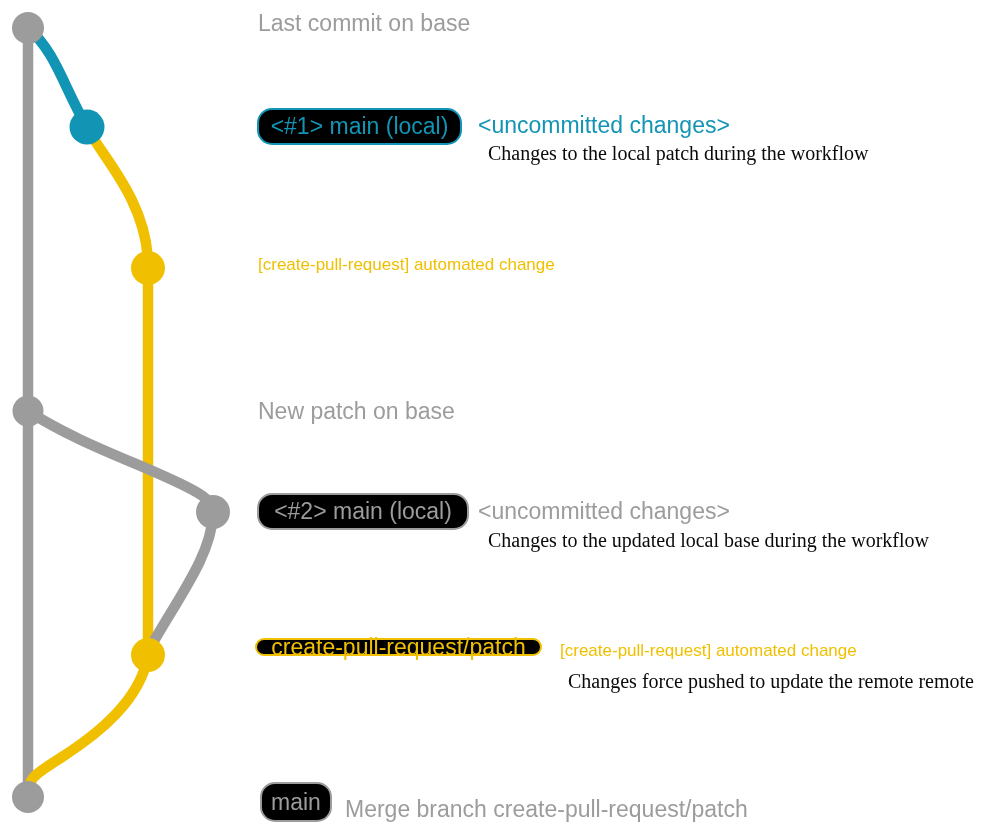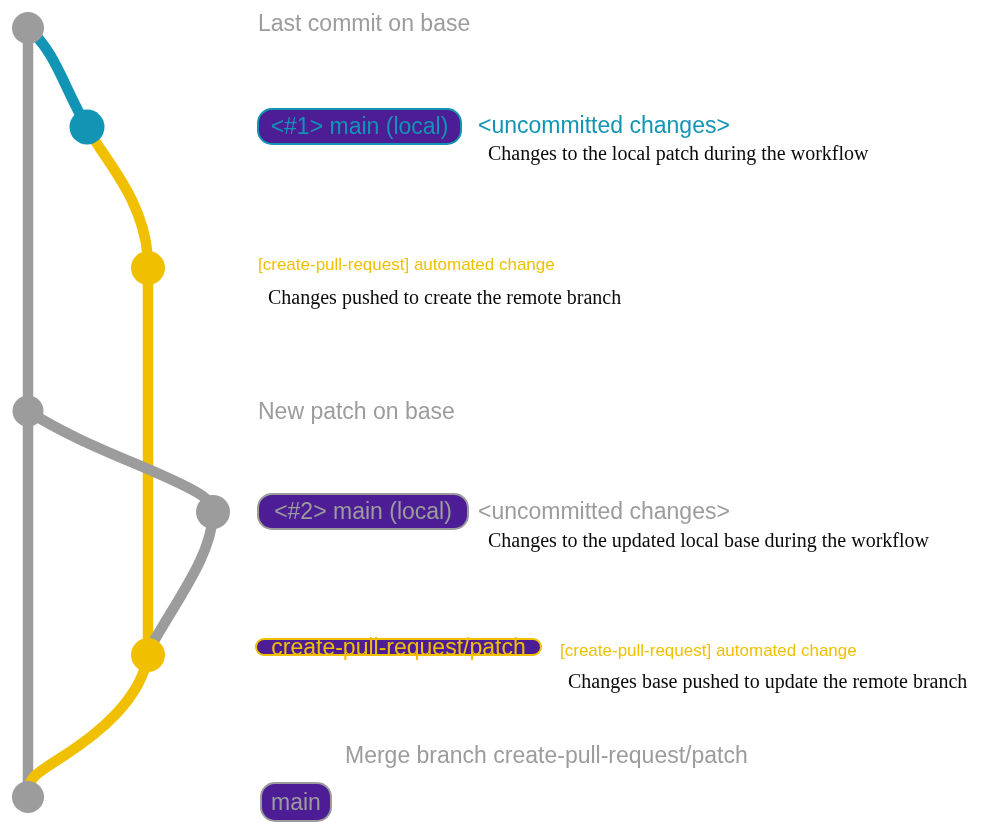--- a/index.html
+++ b/index.html
@@ -18,21 +18,21 @@
   .desc{
     font-family:"Liberation Serif", serif;
     color:var(--body_text);
     font-size:20px;
   }
   .badge{
     position:absolute;
     display:flex;align-items:center;justify-content:center;
     box-sizing:border-box;
     border-radius:15px;
-    background:#4c1d95;
+    background:#000000;
     font-size:23px;
   }
   .badge.teal{border:2px solid var(--teal);color:var(--teal);}
   .badge.gray{border:2px solid var(--base_gray);color:var(--base_gray);}
   .badge.yellow{border:2px solid var(--yellow);color:var(--yellow);}
 </style>
 </head>
 <body>
 
 <div class="canvas">
@@ -60,34 +60,33 @@
 
   <div class="ann muted" style="left:258px;top:12px;">Last commit on base</div>
 
   <div class="badge teal" style="left:257px;top:108px;width:205px;height:37px;">
     <span>&lt;#1&gt; main (local)</span>
   </div>
   <div class="ann teal-text" style="left:478px;top:114px;">&lt;uncommitted changes&gt;</div>
   <div class="ann desc" style="left:488px;top:143px;">Changes to the local patch during the workflow</div>
 
   <div class="ann yellow-text" style="left:258px;top:256px;">[create-pull-request] automated change</div>
-  <div class="ann desc" style="left:268px;top:287px;">Changes pushed to create the remote branch</div>
 
   <div class="ann muted" style="left:258px;top:400px;">New patch on base</div>
 
   <div class="badge gray" style="left:257px;top:493px;width:212px;height:37px;justify-content:center;">
     <span>&lt;#2&gt; main (local)</span>
   </div>
   <div class="ann muted" style="left:478px;top:500px;">&lt;uncommitted changes&gt;</div>
   <div class="ann desc" style="left:488px;top:530px;text-align:right;">Changes to the updated local base during the workflow</div>
 
   <div class="badge yellow" style="left:255px;top:638px;width:287px;height:18px;">
     <span>create-pull-request/patch</span>
   </div>
   <div class="ann yellow-text" style="left:560px;top:642px;">[create-pull-request] automated change</div>
-  <div class="ann desc" style="left:568px;top:671px;">Changes base pushed to update the remote branch</div>
+  <div class="ann desc" style="left:568px;top:671px;">Changes force pushed to update the remote remote</div>
 
   <div class="badge gray" style="left:260px;top:782px;width:72px;height:40px;">
     <span>main</span>
   </div>
-  <div class="ann muted" style="left:345px;top:744px;">Merge branch create-pull-request/patch</div>
+  <div class="ann muted" style="left:345px;top:798px;">Merge branch create-pull-request/patch</div>
 
 </div>
 
 </body></html>

